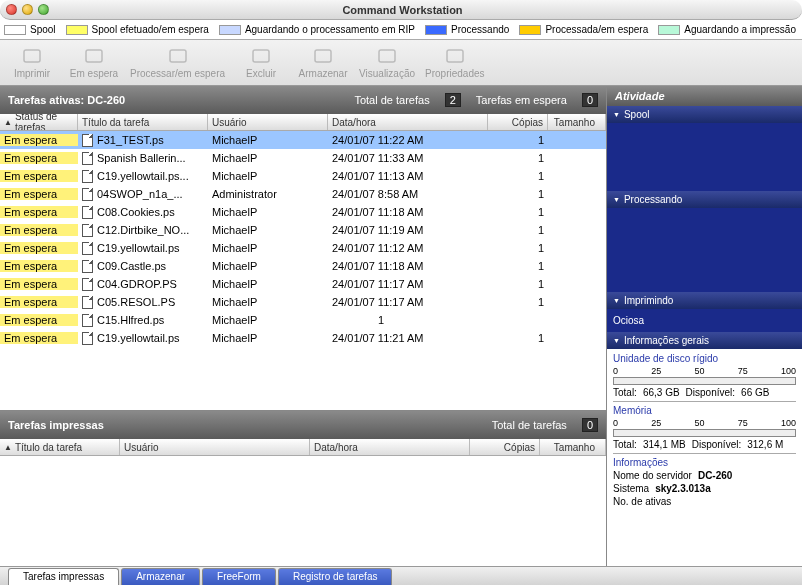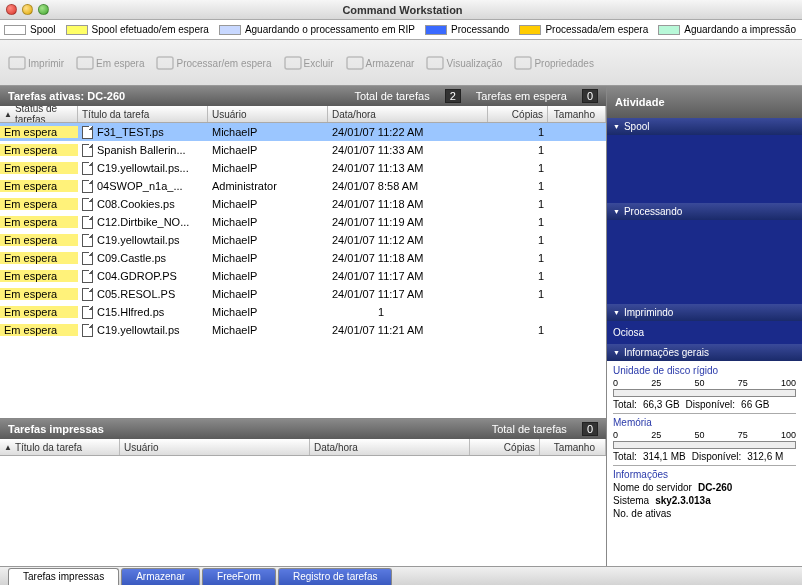--- a/index.html
+++ b/index.html
@@ -1,45 +1,45 @@
 <!DOCTYPE html>
 <html><head>
 <meta charset="utf-8">
 <style>
 * { margin:0; padding:0; box-sizing:border-box; }
 body { font-family: "Lucida Grande", Arial, sans-serif; font-size:11px; background:#fff; width:802px; height:585px; overflow:hidden; color:#000; }
 
 
-.titlebar { height:20px; background:linear-gradient(#f6f6f6,#d8d8d8); border-bottom:1px solid #aaa; display:flex; align-items:center; padding:0 6px; }
+.titlebar { height:20px; background:linear-gradient(#f6f6f6,#d8d8d8); border-bottom:1px solid #aaa; display:flex; align-items:center; padding:0 6px;border-radius:10px; }
 .traffic { display:flex; gap:5px; }
 .dot { width:11px; height:11px; border-radius:50%; border:1px solid rgba(0,0,0,.25); }
 .dot.red{background:radial-gradient(circle at 35% 35%,#ff8a80,#d9332a);}
 .dot.yel{background:radial-gradient(circle at 35% 35%,#ffe08a,#e0a800);}
 .dot.grn{background:radial-gradient(circle at 35% 35%,#a4e48a,#3fa52e);}
 .titlebar .title{ flex:1; text-align:center; font-weight:bold; color:#333;}
 
 
 .legend { height:20px; border-bottom:1px solid #aaa; display:flex; align-items:center; overflow:hidden; padding:0 4px; background:#fff;}
 .legend-item { display:flex; align-items:center; margin-right:10px; white-space:nowrap;}
 .swatch { width:22px; height:10px; margin-right:4px; border:1px solid #999; }
 .legend span{font-size:10px;}
 
 
 .toolbar { height:46px; background:linear-gradient(#f2f2f2,#e0e0e0); border-bottom:1px solid #999; display:flex; align-items:center; padding:0 6px; gap:10px;}
-.tbtn { display:flex; flex-direction:row; align-items:center; color:#999; font-size:10px; min-width:52px;}
+.tbtn { display:flex; flex-direction:column; align-items:center; color:#999; font-size:10px; min-width:52px;}
 .tbtn svg{opacity:.35;}
 .tbtn span{margin-top:2px;}
 
 
 .main { display:flex; height:calc(585px - 20px - 20px - 46px - 19px); }
 .left { flex:1; display:flex; flex-direction:column; border-right:1px solid #888; }
 .right { width:195px; background:#fff; display:flex; flex-direction:column; overflow:hidden;}
 
 
-.panel-hdr { height:20px; background:linear-gradient(#8a8a8a,#5a5a5a); color:#fff; font-weight:bold; display:flex; align-items:center; padding:0 8px; font-size:11px;}
+.panel-hdr { height:28px; background:linear-gradient(#8a8a8a,#5a5a5a); color:#fff; font-weight:bold; display:flex; align-items:center; padding:0 8px; font-size:11px;}
 .panel-hdr .right-info{margin-left:auto; font-weight:normal; display:flex; gap:15px; align-items:center;}
 .countbox{background:#333; padding:0 4px; border:1px solid #222; min-width:14px; text-align:center;}
 
 
 .thead { display:flex; height:17px; background:linear-gradient(#fff,#ddd); border-bottom:1px solid #aaa; font-size:10px; color:#333;}
 .th { border-right:1px solid #bbb; padding:2px 4px; display:flex; align-items:center; overflow:hidden;}
 .th .sort{margin-right:3px; font-size:8px;}
 
 
 .c-status{width:78px;}
@@ -57,21 +57,21 @@
 .td.c-status{background:#fff27a;}
 .td.c-copies,.td.c-size{justify-content:flex-end;}
 .doc-icon{width:11px;height:13px;border:1px solid #555;margin-right:4px;position:relative;background:#fff;}
 .doc-icon::after{content:"";position:absolute;top:-1px;right:-1px;width:4px;height:4px;background:linear-gradient(135deg,#fff 50%,#555 50%);}
 
 
 .printed-wrap{border-top:1px solid #888;}
 .printed-body{height:110px;background:#fff;}
 
 
-.act-hdr{height:20px;background:linear-gradient(#8a8a8a,#5a5a5a);color:#fff;font-weight:bold;display:flex;align-items:center;padding:16px 8px;}
+.act-hdr{height:20px;background:linear-gradient(#8a8a8a,#5a5a5a);color:#fff;font-weight:bold;display:flex;align-items:center;padding:4px 8px;font-style:italic;}
 .act-sub{height:17px;background:linear-gradient(#3a4a9a,#1a2a6a);color:#fff;font-size:10px;display:flex;align-items:center;padding:0 6px;}
 .act-sub::before{content:"▼"; font-size:7px; margin-right:4px;}
 .act-body{background:#1a2a8a;}
 .h68{height:68px;} .h84{height:84px;}
 .act-body.idle{padding:6px;color:#fff;font-size:10px;}
 
 .info-body{padding:4px 6px; font-size:10px; color:#000;}
 .info-body .lbl{color:#2a3aaa;}
 .gauge{display:flex;justify-content:space-between;font-size:9px;margin-top:2px;}
 .gauge-bar{height:8px;background:#eee;border:1px solid #888;margin-top:1px;position:relative;}

